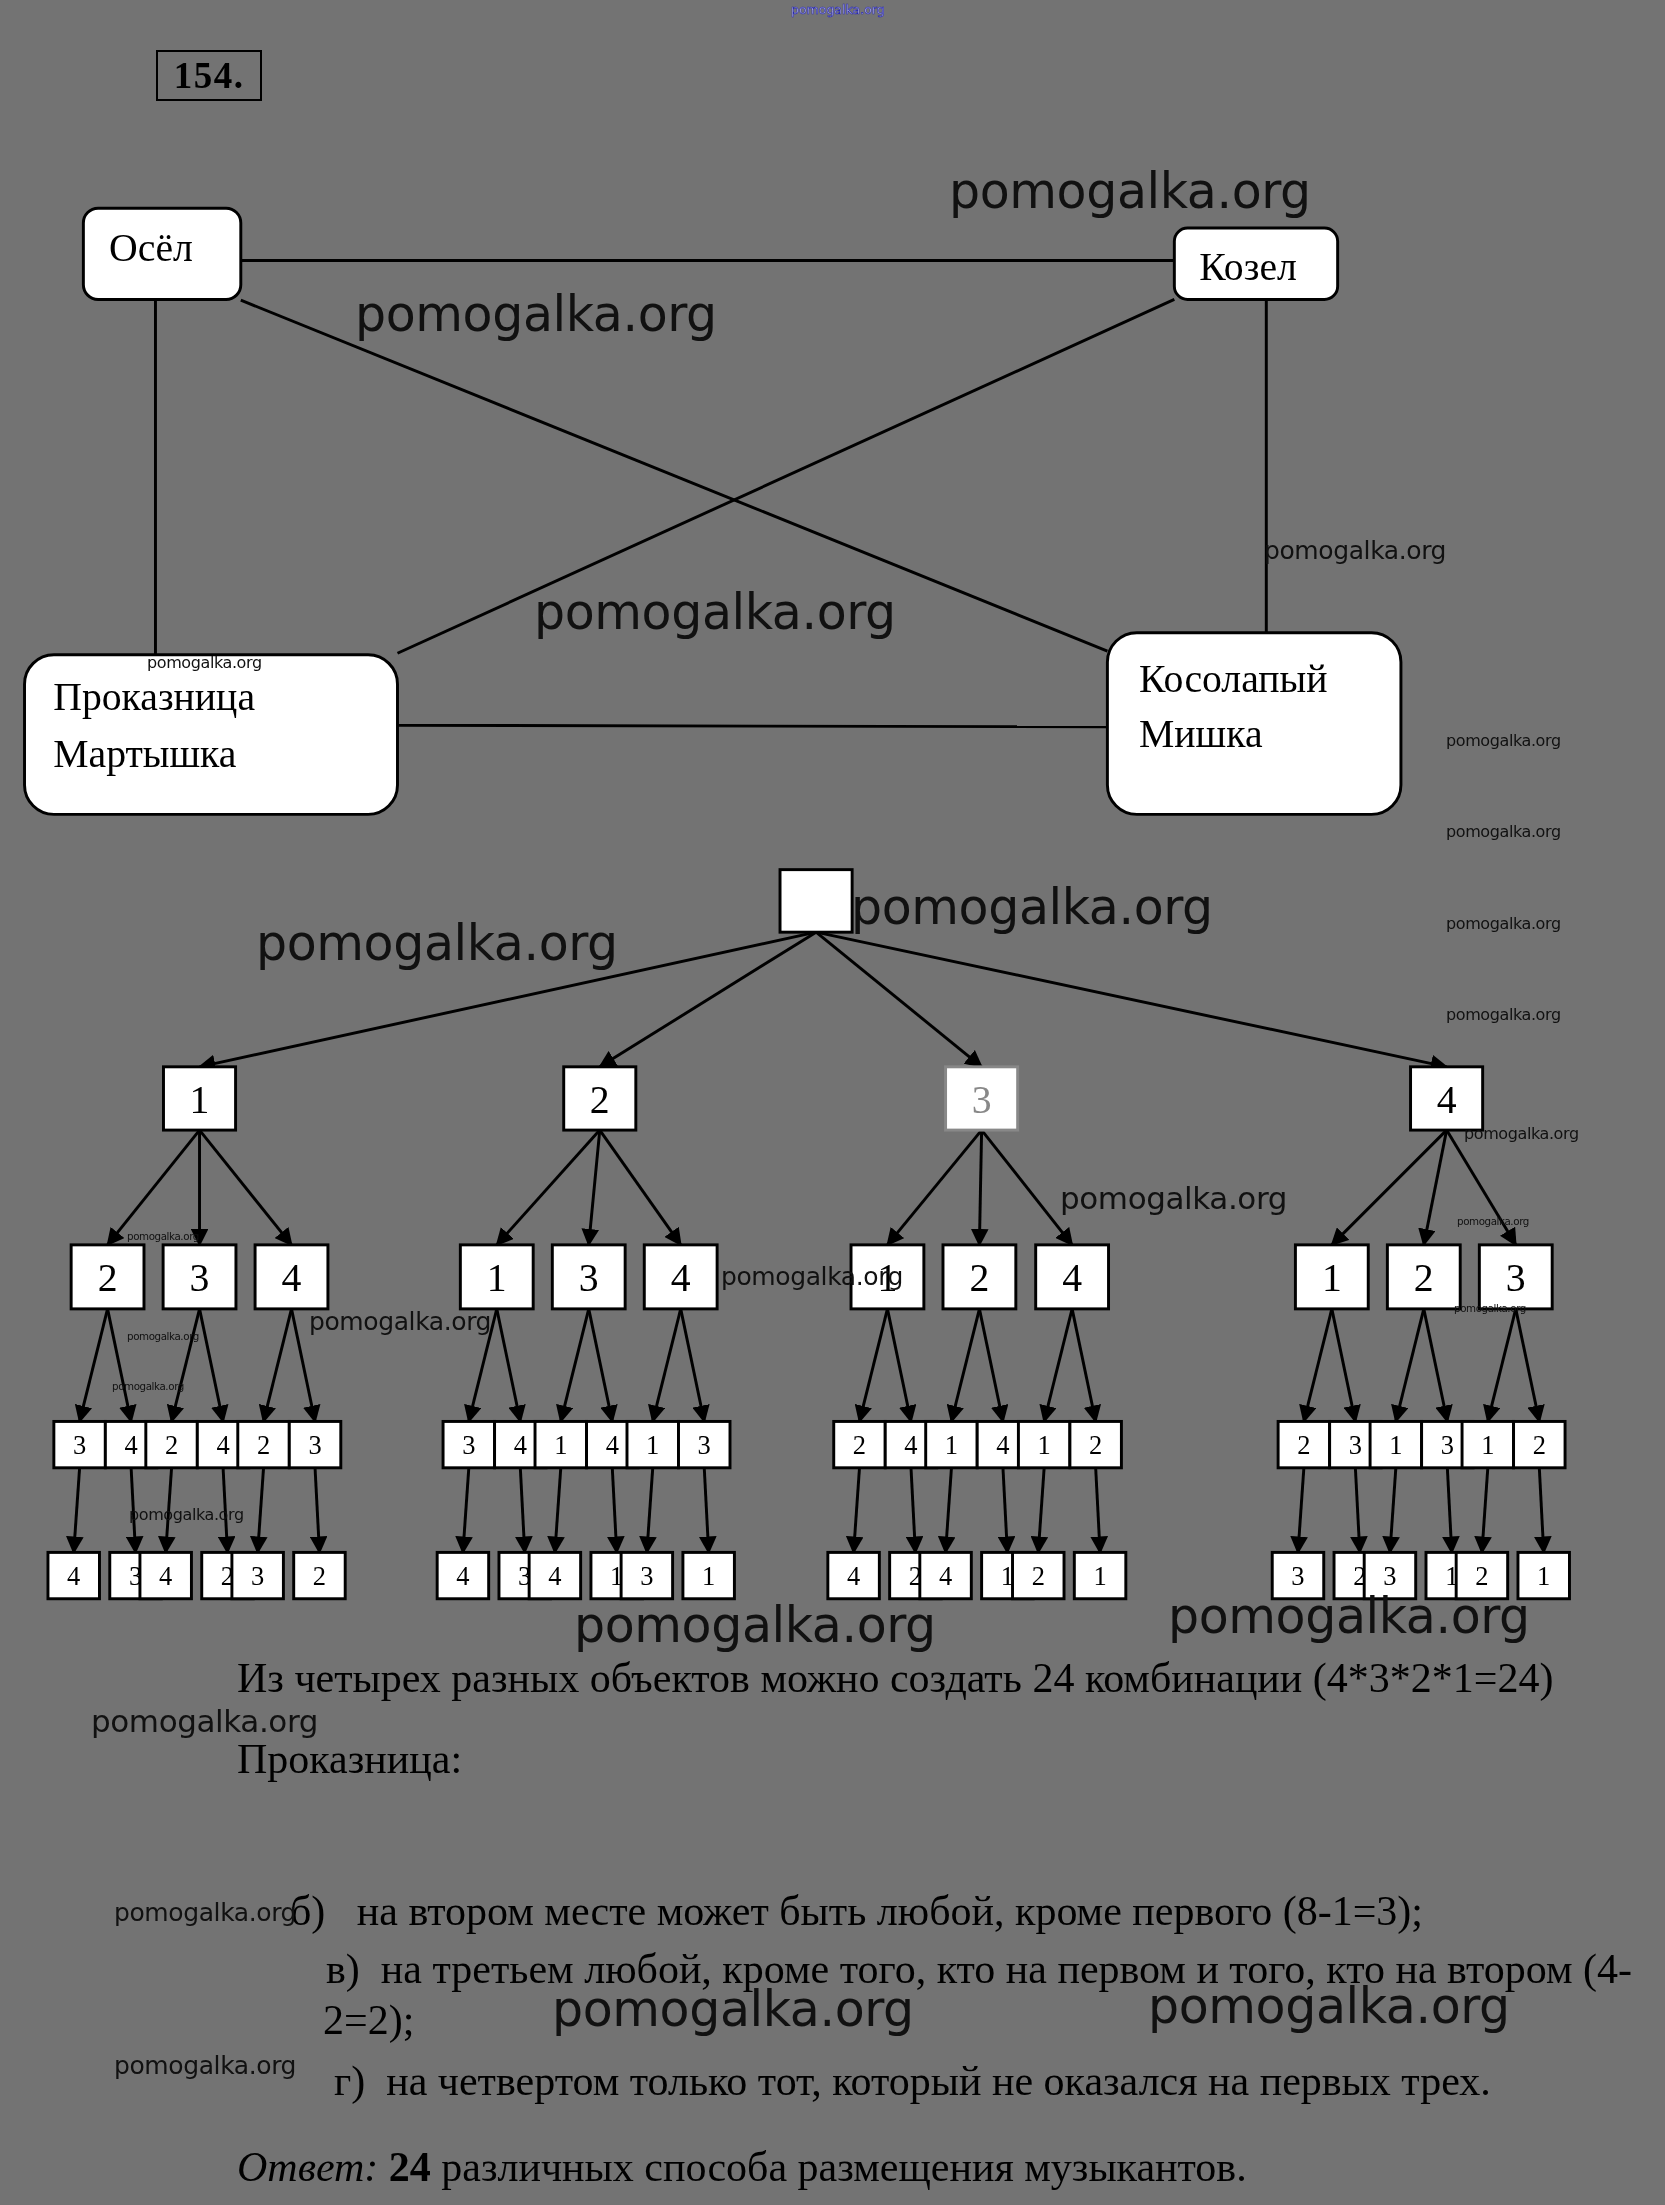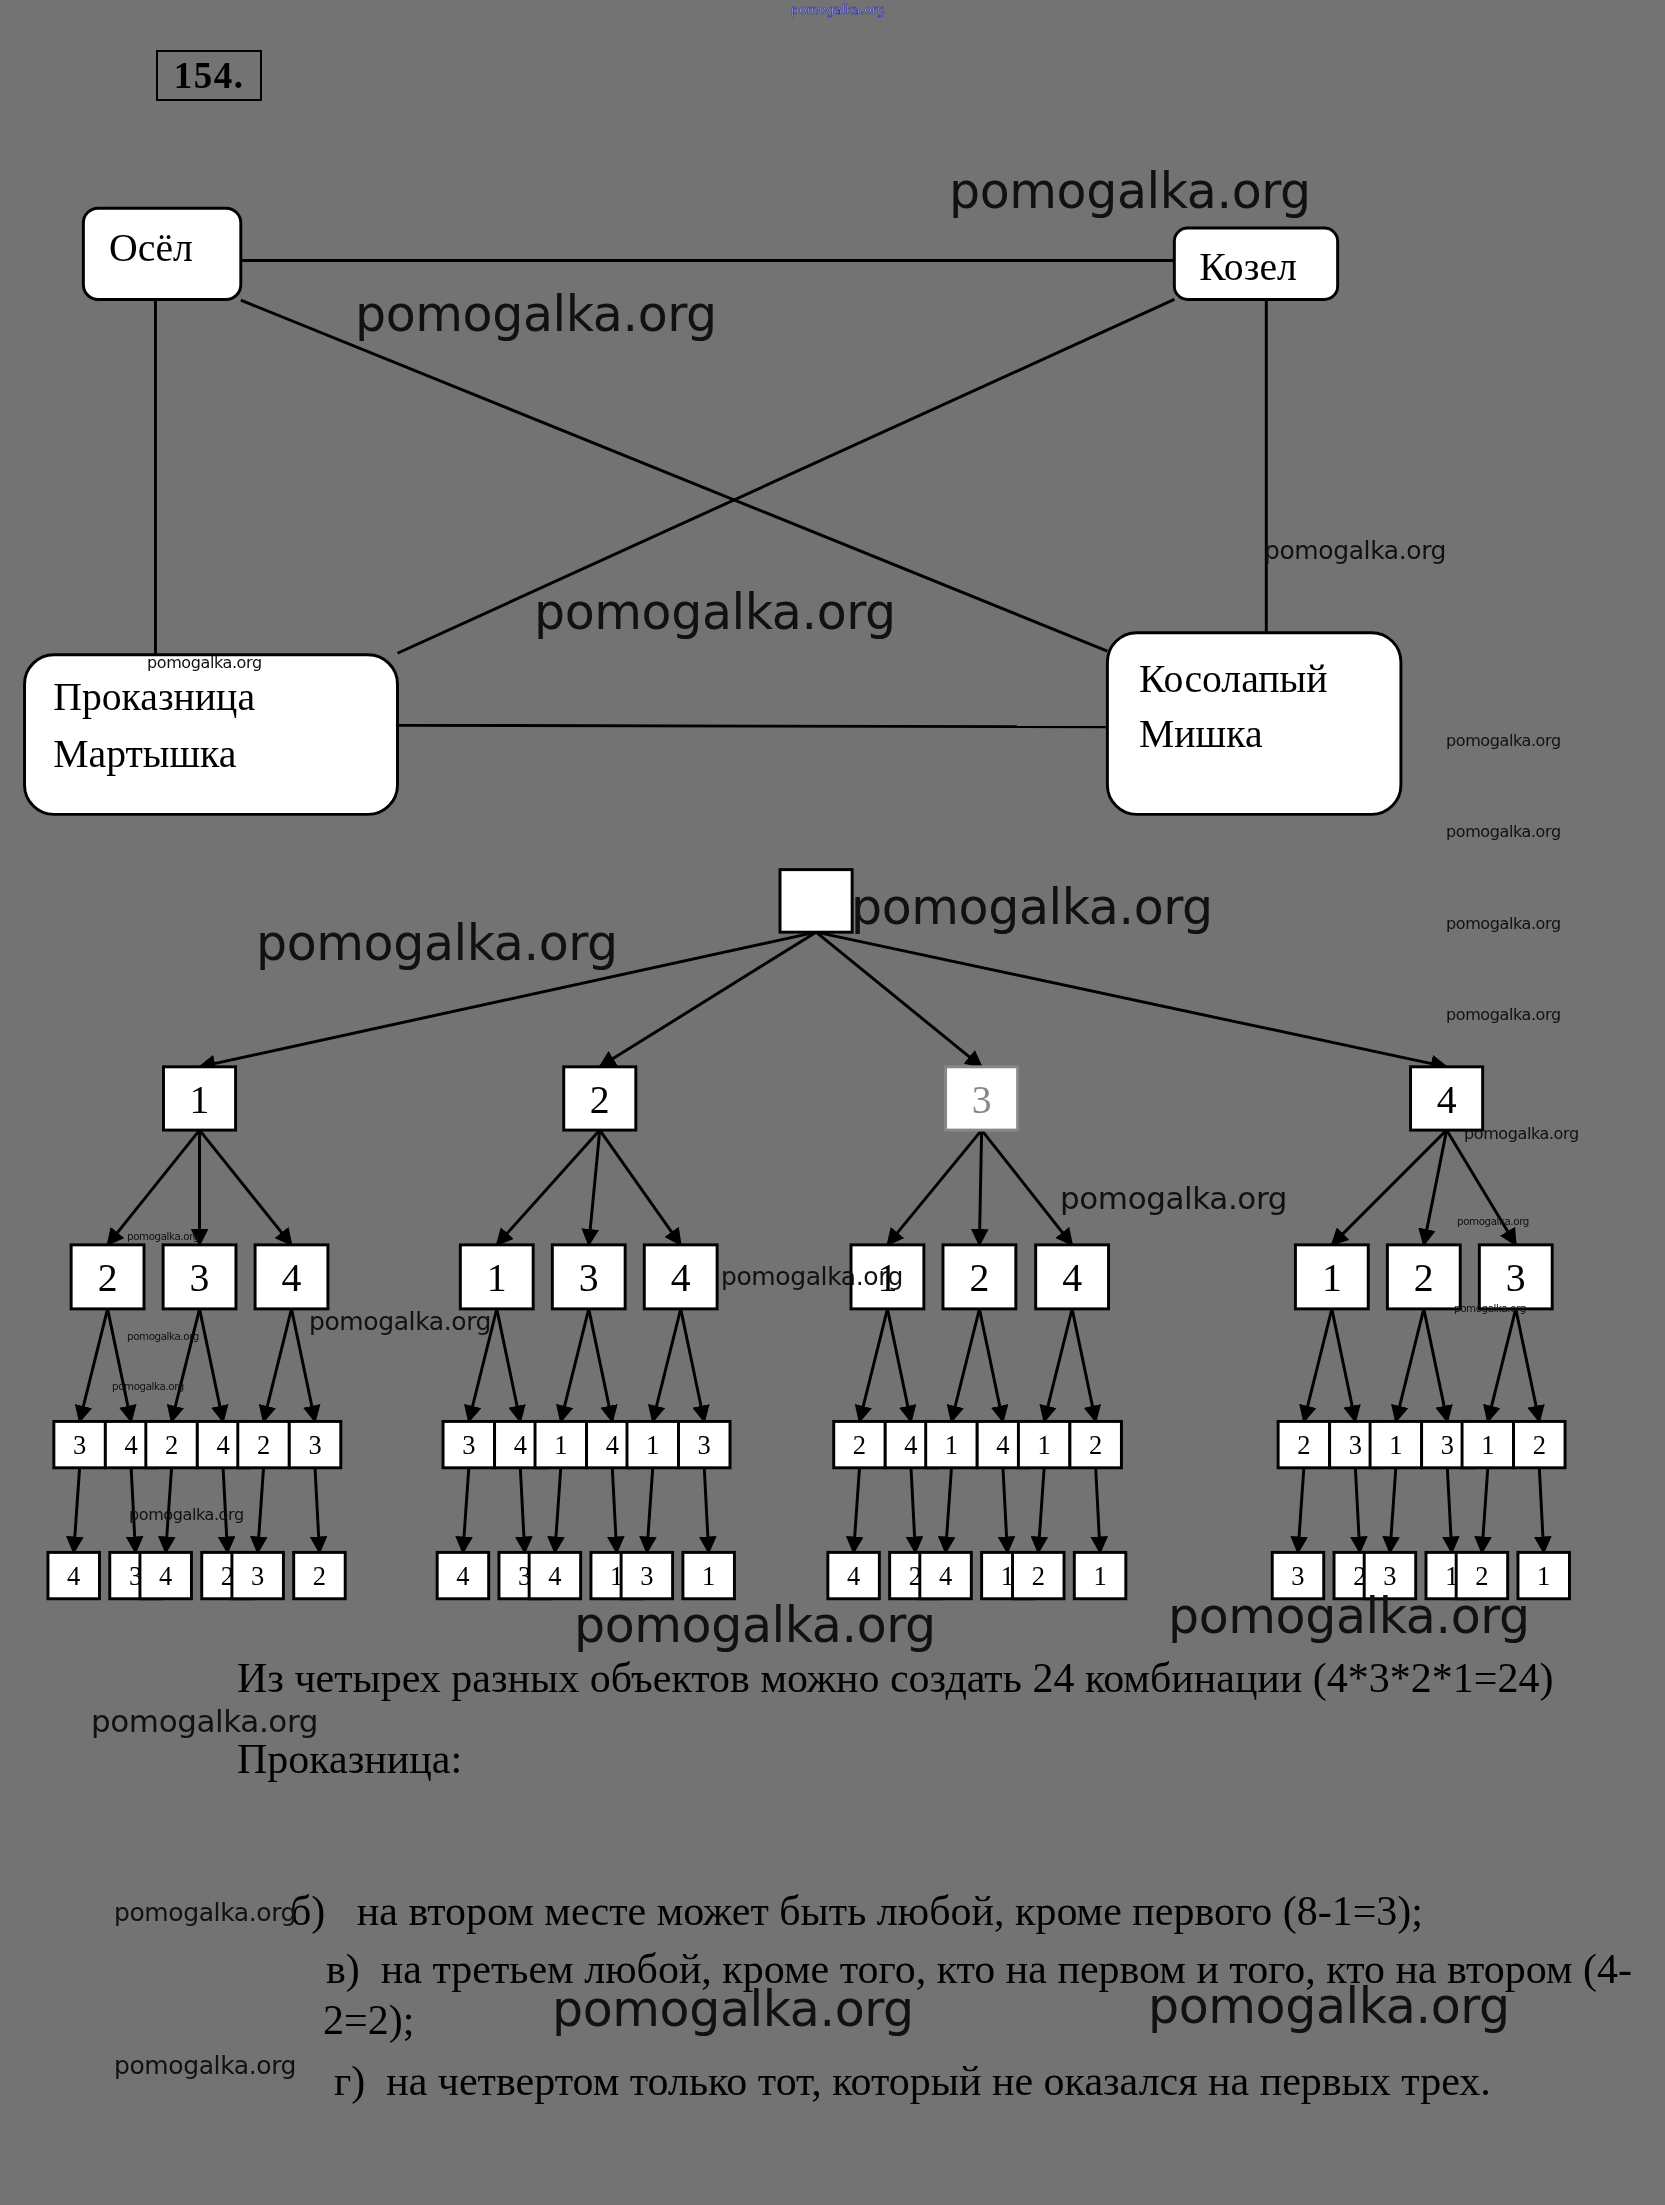--- a/index.html
+++ b/index.html
@@ -394,20 +394,25 @@
     <span>б)</span>&nbsp;&nbsp;&nbsp;<span>на втором месте может быть любой, кроме первого (8-1=3);</span>
   </div>
   <div class="text-line" style="left:290px; top:1945px;margin-left:36px;">
     <span>в)</span>&nbsp;&nbsp;<span>на третьем любой, кроме того, кто на первом и того, кто на втором (4-</span>
   </div>
   <div class="text-line" style="left:323px; top:1996px;">2=2);</div>
   <div class="text-line" style="left:290px; top:2057px;margin-left:44px;">
     <span>г)</span>&nbsp;&nbsp;<span>на четвертом только тот, который не оказался на первых трех.</span>
   </div>
 
+  <div class="text-line" style="left:237px; top:2143px;">
+    <span class="italic">Ответ:</span>
+    <span class="bold">24</span>
+    <span>различных способа  размещения музыкантов.</span>
+  </div>
 
   <div class="wm wm-big" style="left:949px; top:163px;">pomogalka.org</div>
   <div class="wm wm-big" style="left:355px; top:286px;">pomogalka.org</div>
   <div class="wm wm-sm" style="left:1264px; top:536px;">pomogalka.org</div>
   <div class="wm wm-big" style="left:534px; top:584px;">pomogalka.org</div>
   <div class="wm wm-xs" style="left:147px; top:653px;">pomogalka.org</div>
   <div class="wm wm-xs" style="left:1446px; top:731px;">pomogalka.org</div>
   <div class="wm wm-xs" style="left:1446px; top:822px;">pomogalka.org</div>
   <div class="wm wm-big" style="left:851px; top:879px;">pomogalka.org</div>
   <div class="wm wm-xs" style="left:1446px; top:914px;">pomogalka.org</div>

